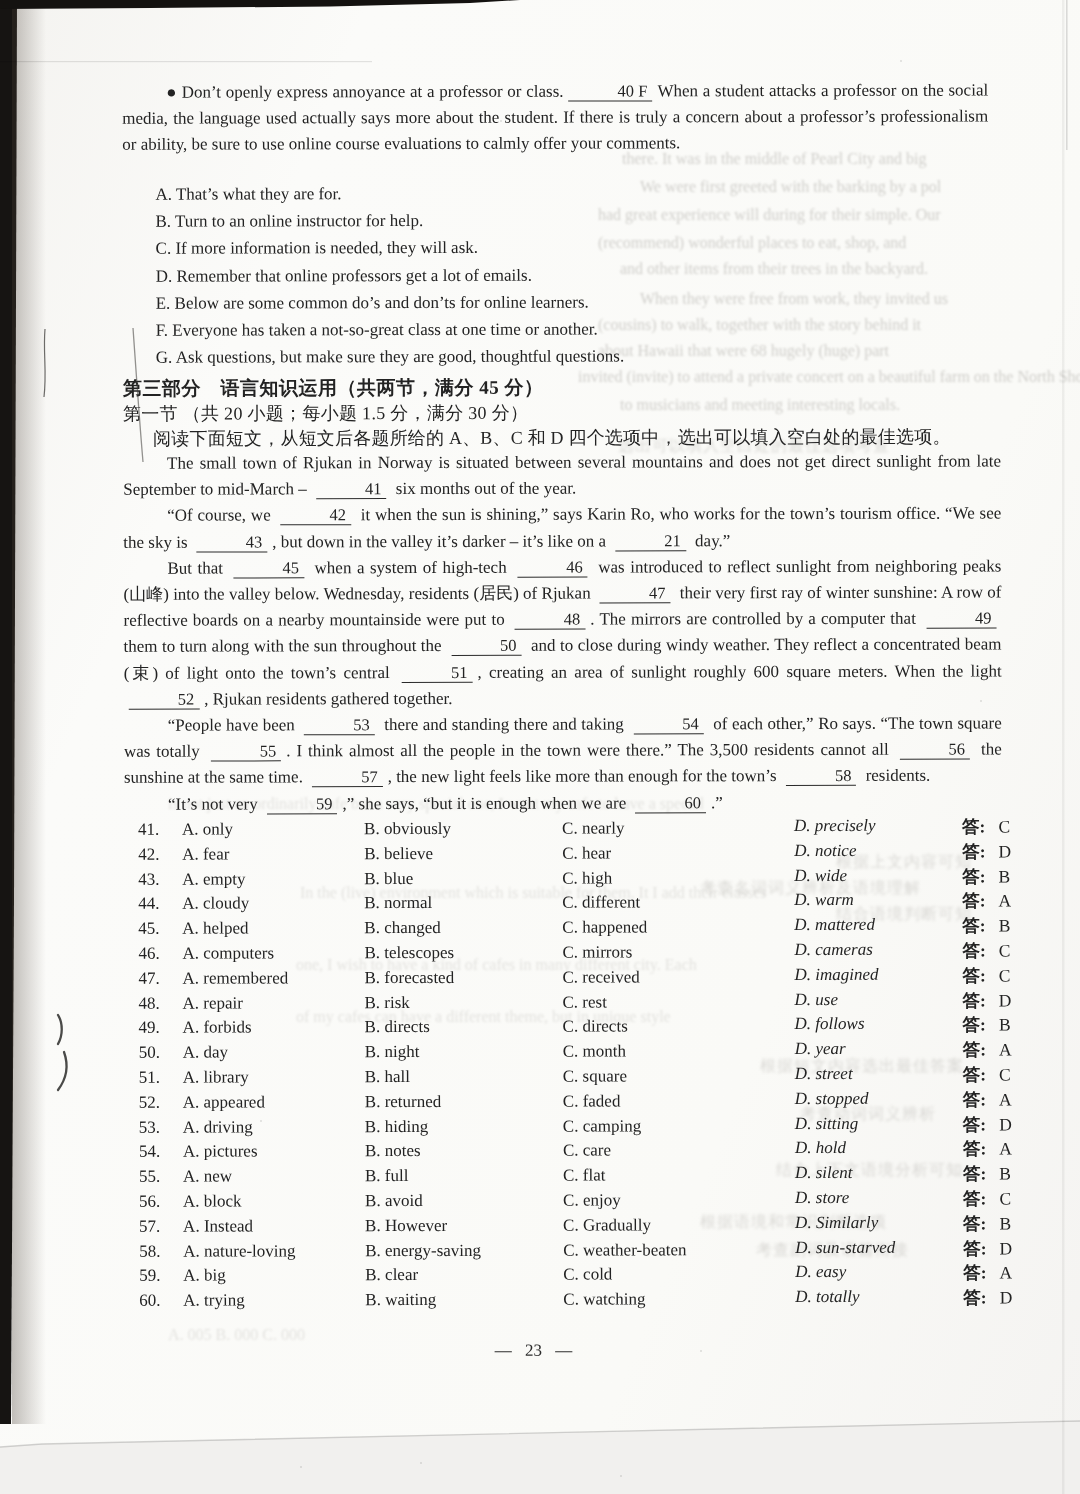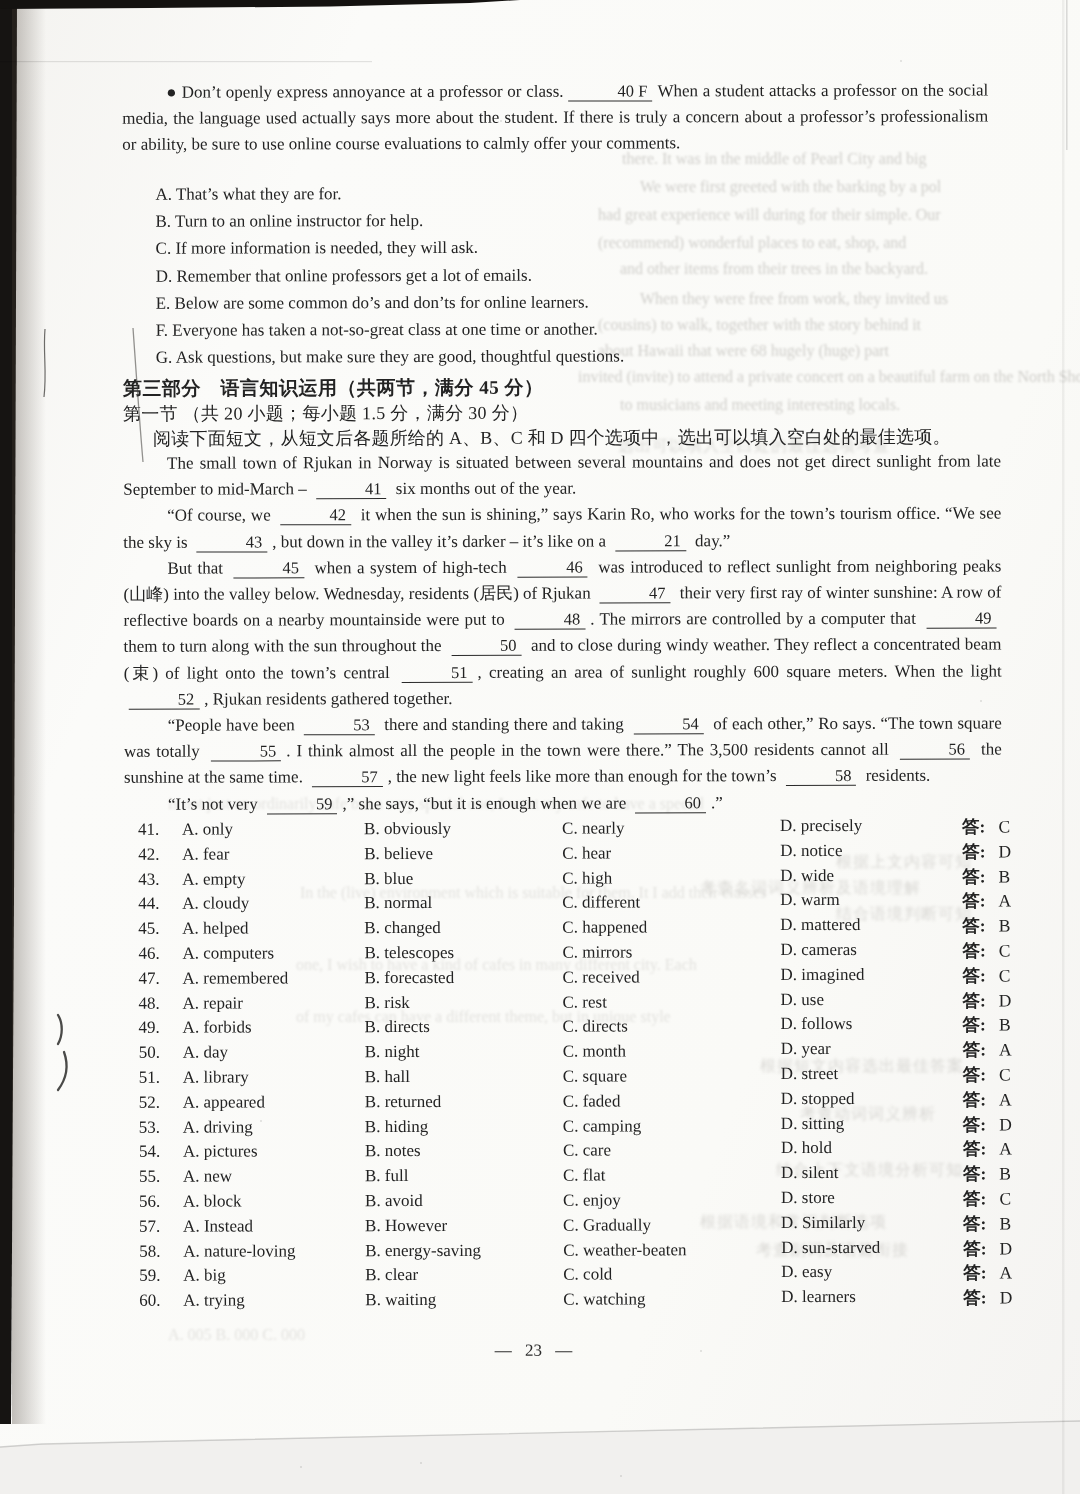--- a/index.html
+++ b/index.html
@@ -27,21 +27,21 @@
   #instruction{left:152px;top:427px;font-size:18px;letter-spacing:.2px;}
   #passage{left:122px;top:451px;width:878px;font-size:17px;line-height:26.2px;}
   #passage p.para{margin:0;text-indent:44px;text-align:justify;}
   #options{left:136px;top:820px;width:880px;height:500px;font-size:17px;}
   .opt-row{position:absolute;left:0;height:24px;white-space:nowrap;width:100%;}
   .opt-cell{position:absolute;top:0;}
   .cell-n{left:0;}
   .cell-a{left:44px;}
   .cell-b{left:226px;}
   .cell-c{left:424px;}
-  .cell-d{left:642px;transform:translateY(-2px);}
+  .cell-d{left:656px;transform:translateY(-2px);font-style:italic;}
   .cell-ans{left:824px;transform:translateY(-3px);}
   .ans-prefix{font-weight:700;font-size:17.5px;}
   .ans-letter{margin-left:13px;font-size:17.5px;}
   #page-num{left:0;top:1342px;width:1060px;text-align:center;font-size:17px;
     word-spacing:9px;color:#2c2c2c;}
   
   .bt{position:absolute;color:#8f8c86;filter:blur(1.1px);opacity:.40;
     white-space:nowrap;font-size:16px;}
   .bt.cjk-line{opacity:.30;filter:blur(1.5px);letter-spacing:1px;}
   .bt.dim{opacity:.22;}
@@ -255,21 +255,21 @@
           <span class="opt-cell cell-b">B. clear</span>
           <span class="opt-cell cell-c">C. cold</span>
           <span class="opt-cell cell-d">D. easy</span>
           <span class="opt-cell cell-ans"><span class="ans-prefix cjk">答:</span><span class="ans-letter">A</span></span>
         </div>
         <div class="opt-row" style="top: 471.2px;">
           <span class="opt-cell cell-n">60.</span>
           <span class="opt-cell cell-a">A. trying</span>
           <span class="opt-cell cell-b">B. waiting</span>
           <span class="opt-cell cell-c">C. watching</span>
-          <span class="opt-cell cell-d">D. learners</span>
+          <span class="opt-cell cell-d">D. totally</span>
           <span class="opt-cell cell-ans"><span class="ans-prefix cjk">答:</span><span class="ans-letter">D</span></span>
         </div>
       </div>
 
     <div id="page-num" class="abs">— 23 —</div>
   </div>
 
   <svg id="artifacts" class="layer" width="1080" height="1494" viewBox="0 0 1080 1494" aria-hidden="true">
     <defs>
       <linearGradient id="gl" x1="0" y1="0" x2="1" y2="0">

